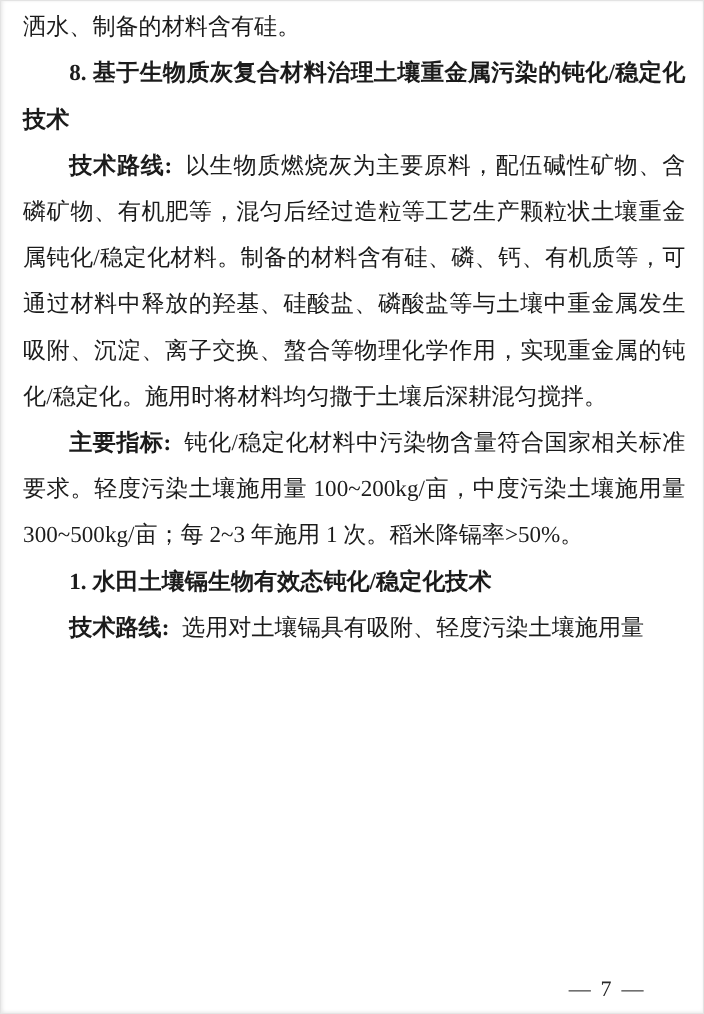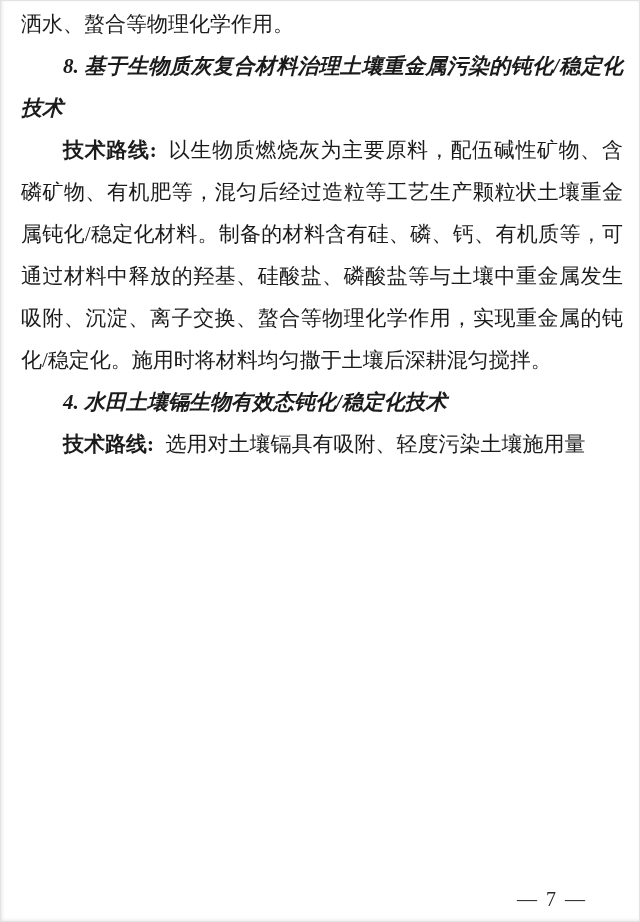--- a/index.html
+++ b/index.html
@@ -29,21 +29,20 @@
   .content p {
     margin: 0;
     padding: 0;
   }
   p.para-indent {
     text-indent: 2em;
   }
   p.heading {
     font-weight: bold;
     text-indent: 2em;
-    font-style: italic;
   }
   .para-label {
     font-weight: bold;
     margin-right: 0.55em;
   }
   .footer {
     position: absolute;
     right: 52px;
     bottom: 10px;
     font-size: 20px;
@@ -51,30 +50,31 @@
     letter-spacing: 2px;
     color: #2a2a2a;
   }
 </style>
 </head>
 <body>
 
 <div class="page">
   <div class="content">
 
-    <p class="para-body"><span>洒水、螯合等物理化学作用。</span></p>
+    <p class="para-body"><span>洒水、制备的材料含有硅。</span></p>
 
 
 
     <p class="heading"><span>8. 基于生物质灰复合材料治理土壤重金属污染的钝化/稳定化技术</span></p>
 
     <p class="para-indent"><span class="para-label">技术路线:</span><span>以生物质燃烧灰为主要原料，配伍碱性矿物、含磷矿物、有机肥等，混匀后经过造粒等工艺生产颗粒状土壤重金属钝化/稳定化材料。制备的材料含有硅、磷、钙、有机质等，可通过材料中释放的羟基、硅酸盐、磷酸盐等与土壤中重金属发生吸附、沉淀、离子交换、螯合等物理化学作用，实现重金属的钝化/稳定化。施用时将材料均匀撒于土壤后深耕混匀搅拌。</span></p>
 
+    <p class="para-indent"><span class="para-label">主要指标:</span><span>钝化/稳定化材料中污染物含量符合国家相关标准要求。轻度污染土壤施用量 100~200kg/亩，中度污染土壤施用量 300~500kg/亩；每 2~3 年施用 1 次。稻米降镉率&gt;50%。</span></p>
 
 
-    <p class="heading"><span>4. 水田土壤镉生物有效态钝化/稳定化技术</span></p>
+    <p class="heading"><span>1. 水田土壤镉生物有效态钝化/稳定化技术</span></p>
 
     <p class="para-indent"><span class="para-label">技术路线:</span><span>选用对土壤镉具有吸附、轻度污染土壤施用量</span></p>
 
   </div>
 
   <div class="footer">— 7 —</div>
 </div>
 
 </body></html>

